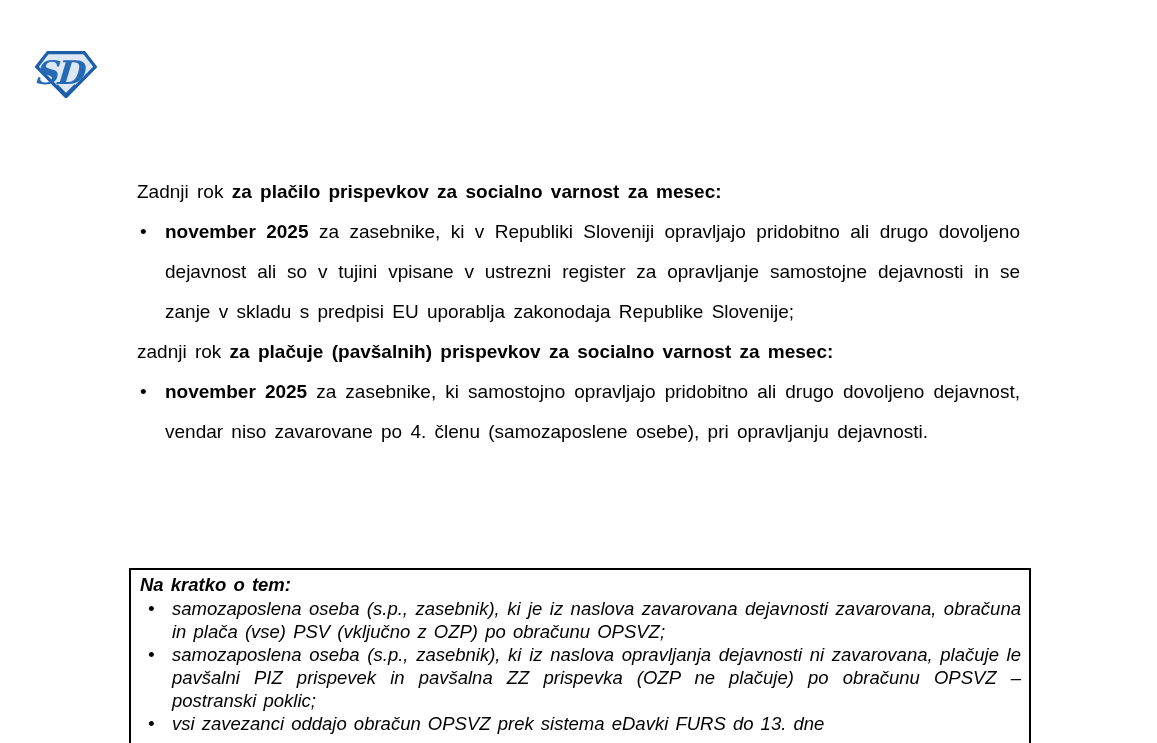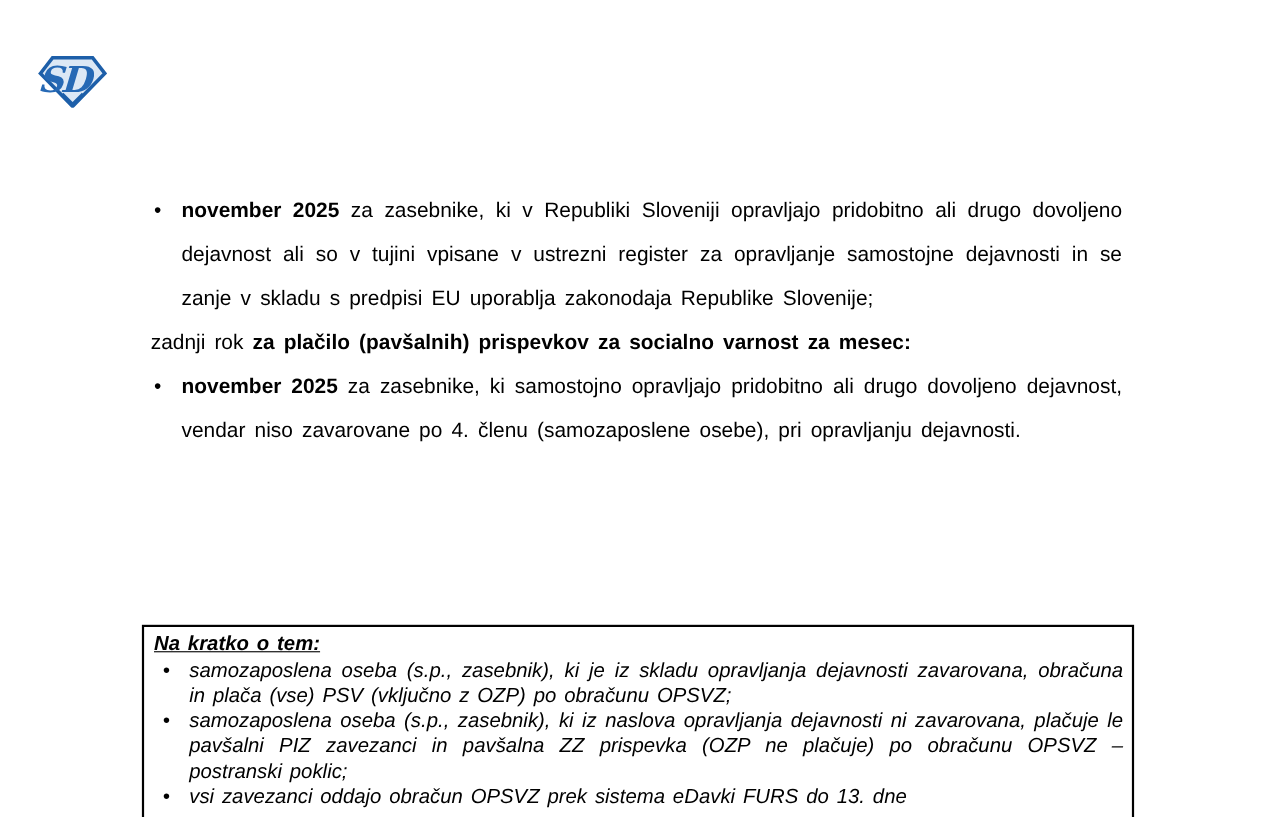--- a/index.html
+++ b/index.html
@@ -50,21 +50,20 @@
     box-sizing: border-box;
     border: 2px solid #000000;
     padding: 3px 8px 6px 9px;
     font-style: italic;
     font-size: 18.5px;
     line-height: 23px;
     word-spacing: 2px;
   }
   .note-title {
     font-weight: bold;
-    text-decoration: underline;
     line-height: 24px;
   }
   .nbullet {
     position: relative;
     padding-left: 32px;
     text-align: justify;
   }
   .nbullet .dot {
     position: absolute;
     left: 8px;
@@ -79,42 +78,43 @@
   <div class="logo">
     <svg viewBox="0 0 100 80" width="66" height="52">
       <path d="M5,32 L22,10 L78,10 L95,32 L50,78 Z" fill="#dce8f5" stroke="#1d5fa9" stroke-width="5" stroke-linejoin="miter"></path>
       <path d="M36,60 L50,74 L64,60" fill="none" stroke="#1d5fa9" stroke-width="3"></path>
       <text x="10" y="58" font-size="50" font-style="italic" font-weight="bold" font-family="'DejaVu Serif', serif" fill="#2669b5" transform="skewX(-6)" letter-spacing="-4">SD</text>
     </svg>
   </div>
 
   <div class="content">
 
+    <div class="lead"><span>Zadnji rok </span><span class="b">za plačilo prispevkov za socialno varnost za mesec:</span></div>
 
     <div class="mbullet">
       <span class="dot">•</span><span class="b">november 2025</span><span> za zasebnike, ki v Republiki Sloveniji opravljajo pridobitno ali drugo dovoljeno dejavnost ali so v tujini vpisane v ustrezni register za opravljanje samostojne dejavnosti in se zanje v skladu s predpisi EU uporablja zakonodaja Republike Slovenije;</span>
     </div>
 
-    <div class="lead"><span>zadnji rok </span><span class="b">za plačilo (pavšalnih) prispevkov za socialno varnost za mesec:</span></div>
+    <div class="lead"><span>zadnji rok </span><span class="b">za plačuje (pavšalnih) prispevkov za socialno varnost za mesec:</span></div>
 
     <div class="mbullet">
       <span class="dot">•</span><span class="b">november 2025</span><span> za zasebnike, ki samostojno opravljajo pridobitno ali drugo dovoljeno dejavnost, vendar niso zavarovane po 4. členu (samozaposlene osebe), pri opravljanju dejavnosti.</span>
     </div>
 
   </div>
 
   <div class="note-box">
     <div class="note-title">Na kratko o tem:</div>
 
     <div class="nbullet">
-      <span class="dot">•</span><span>samozaposlena oseba (s.p., zasebnik), ki je iz skladu opravljanja dejavnosti zavarovana, obračuna in plača (vse) PSV (vključno z OZP) po obračunu OPSVZ;</span>
+      <span class="dot">•</span><span>samozaposlena oseba (s.p., zasebnik), ki je iz naslova zavarovana dejavnosti zavarovana, obračuna in plača (vse) PSV (vključno z OZP) po obračunu OPSVZ;</span>
     </div>
 
     <div class="nbullet">
-      <span class="dot">•</span><span>samozaposlena oseba (s.p., zasebnik), ki iz naslova opravljanja dejavnosti ni zavarovana, plačuje le pavšalni PIZ zavezanci in pavšalna ZZ prispevka (OZP ne plačuje) po obračunu OPSVZ – postranski poklic;</span>
+      <span class="dot">•</span><span>samozaposlena oseba (s.p., zasebnik), ki iz naslova opravljanja dejavnosti ni zavarovana, plačuje le pavšalni PIZ prispevek in pavšalna ZZ prispevka (OZP ne plačuje) po obračunu OPSVZ – postranski poklic;</span>
     </div>
 
     <div class="nbullet">
       <span class="dot">•</span><span>vsi zavezanci oddajo obračun OPSVZ prek sistema eDavki FURS do 13. dne</span>
     </div>
   </div>
 
 </div>
 
 </body></html>

